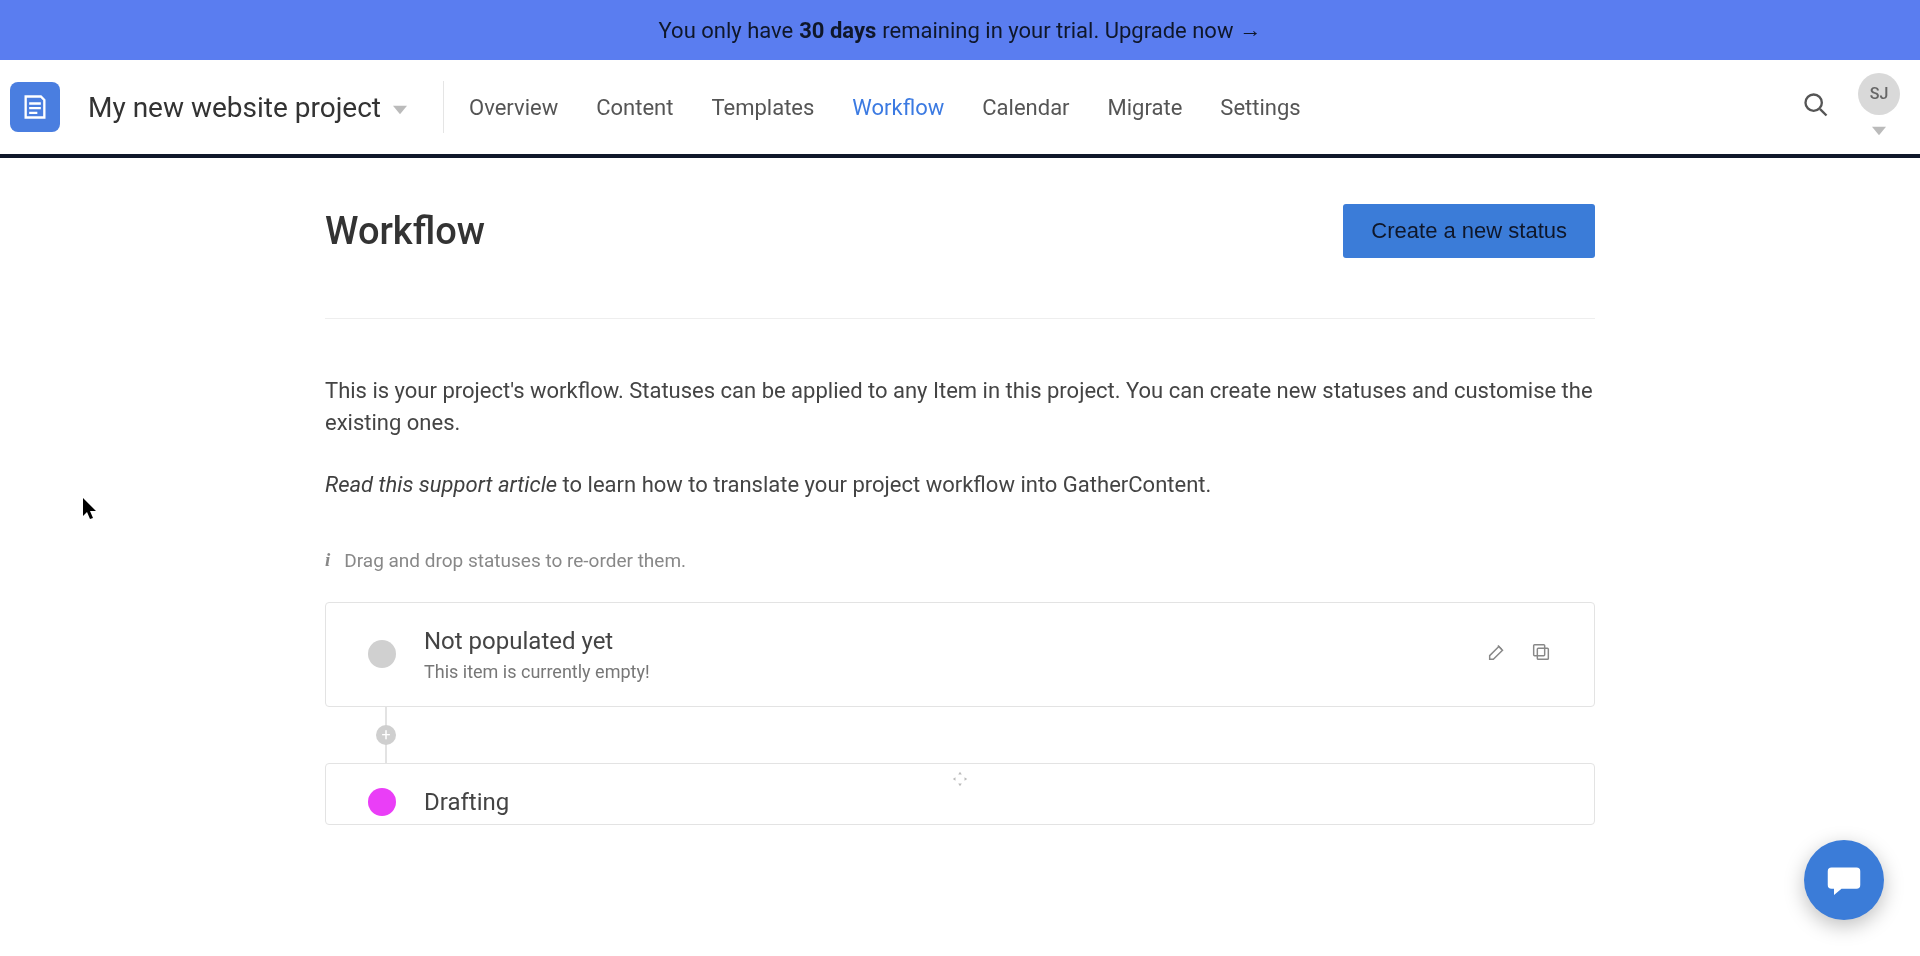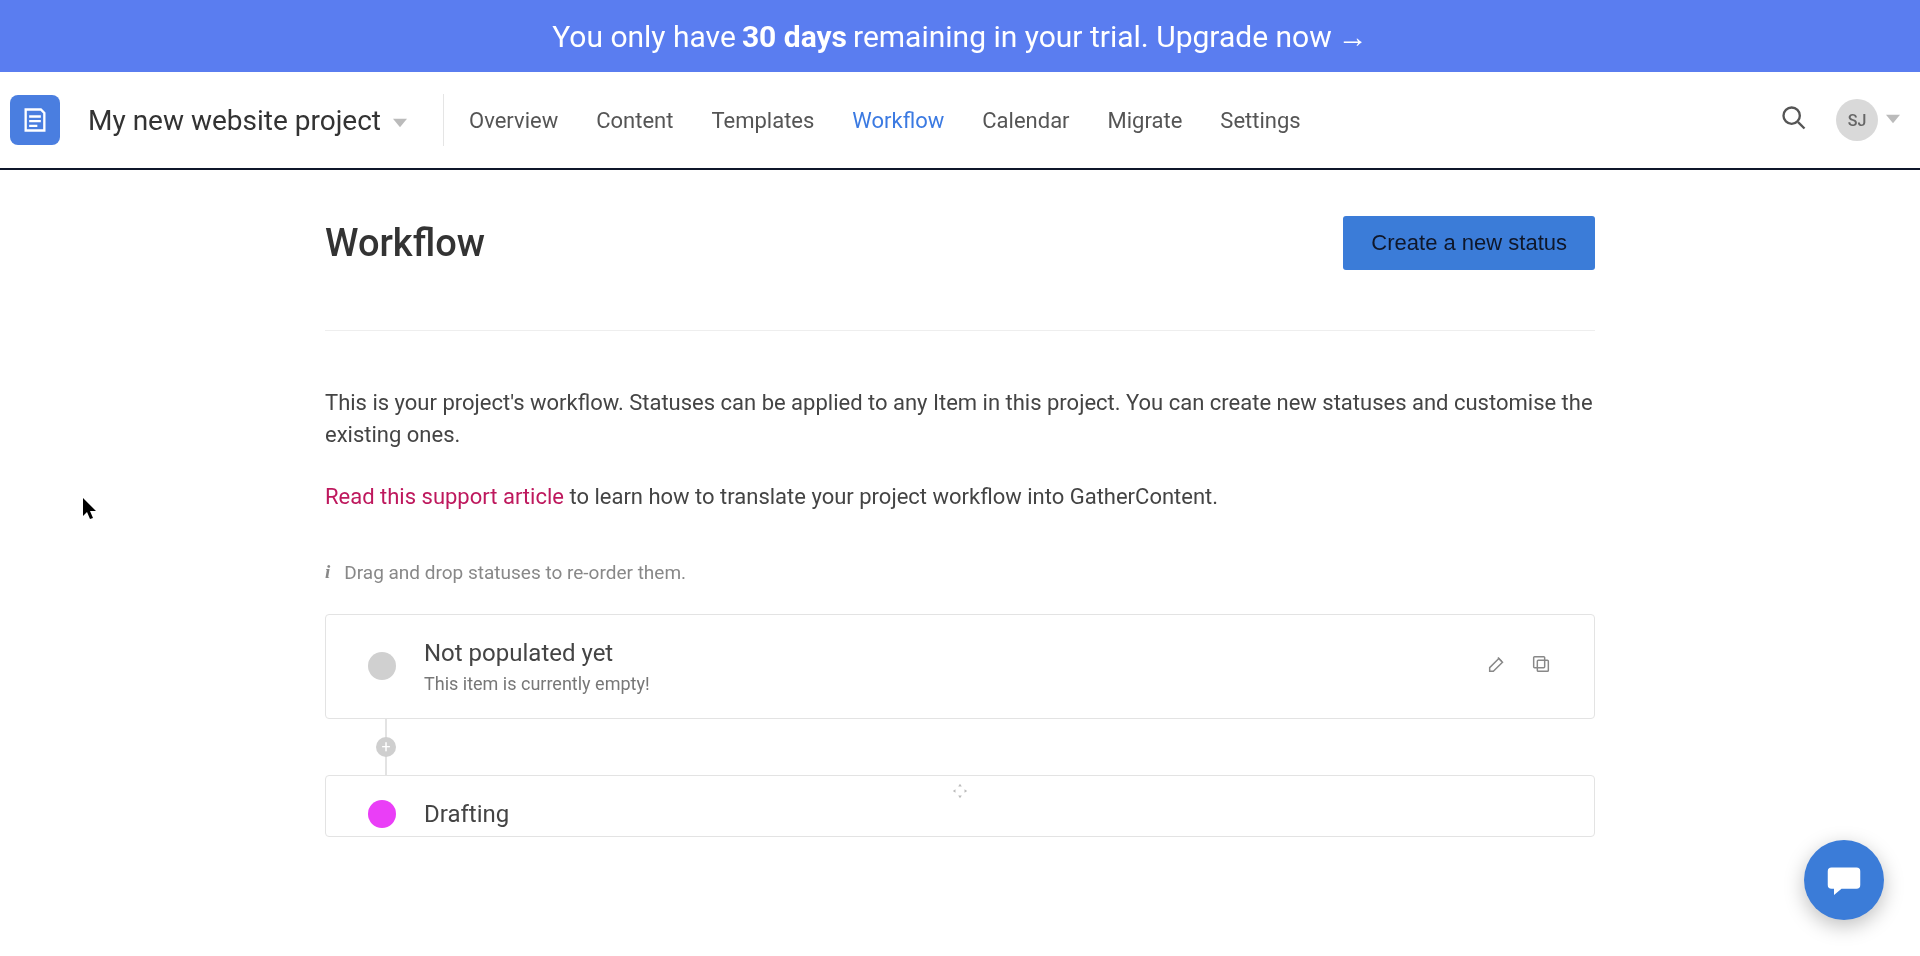--- a/index.html
+++ b/index.html
@@ -2,39 +2,39 @@
 <html><head>
 <meta charset="utf-8">
 <style>
   * { box-sizing: border-box; margin: 0; padding: 0; }
   html, body { width: 1920px; height: 956px; font-family: -apple-system, BlinkMacSystemFont, "Segoe UI", Roboto, "Helvetica Neue", Arial, sans-serif; background:#fff; color:#333; overflow:hidden; }
   a { text-decoration: none; color: inherit; }
 
   
   .banner {
     width: 100%;
-    height: 72px;
+    height: 60px;
     background: #5a7df0;
-    color: #ffffff;
+    color: #0f172a;
     display: flex;
     align-items: center;
     justify-content: center;
-    font-size: 30px;
+    font-size: 22px;
     font-weight: 400;
   }
   .banner .bold { font-weight: 700; margin: 8px 6px; }
   .banner .arrow { margin-left: 6px; }
 
   
   .topnav {
     width: 100%;
     height: 98px;
     display: flex;
     align-items: center;
-    border-bottom: 2px solid #0f172a;
+    border-bottom: 4px solid #0f172a;
     padding: 0 20px 0 10px;
   }
   .logo {
     width: 50px; height: 50px;
     background: #4a7ee0;
     border-radius: 8px;
     display:flex; align-items:center; justify-content:center;
     margin-right: 28px;
   }
   .logo svg { width: 28px; height: 28px; fill:#fff; }
@@ -51,21 +51,21 @@
     display:flex;
     gap: 38px;
     margin-left: 25px;
     font-size: 22px;
     color:#555;
   }
   .nav-tabs .tab { cursor:pointer; }
   .nav-tabs .tab.active { color:#3b7ae2; }
   .nav-right { margin-left:auto; display:flex; align-items:center; gap:28px; }
   .search-icon svg { width:28px; height:28px; stroke:#555; fill:none; stroke-width:2; }
-  .avatar-wrap { display:flex; align-items:center; gap:8px; }
+  .avatar-wrap { display:flex; align-items:center; gap:8px;flex-direction:column; }
   .avatar {
     width:42px; height:42px; border-radius:50%;
     background:#d9d9d9; color:#666;
     display:flex; align-items:center; justify-content:center;
     font-size:16px; font-weight:500;
   }
   .avatar-wrap .caret { color:#aaa; }
 
   
   .main {
@@ -81,21 +81,21 @@
   .page-title { font-size: 38px; font-weight:500; color:#333; }
   .btn-primary {
     background:#3b7cd8; color:#0f172a;
     font-size:22px;
     padding: 14px 28px;
     border:none; border-radius:3px;
     cursor:pointer;
   }
   .intro { margin-top: 56px; font-size: 22px; line-height:1.45; color:#444; }
   .intro p + p { margin-top: 30px; }
-  .intro a.link { color:#be185d; }
+  .intro a.link { color:#404040;font-style:italic; }
   .hint { margin-top: 48px; font-size: 19px; color:#888; display:flex; align-items:center; gap:14px; }
   .hint .i { font-family: Georgia, serif; font-style: italic; font-weight:bold; color:#888; }
 
   
   .status-list { margin-top: 30px; }
   .status-card {
     border:1px solid #e3e3e3;
     border-radius:4px;
     padding: 24px 42px;
     display:flex;

